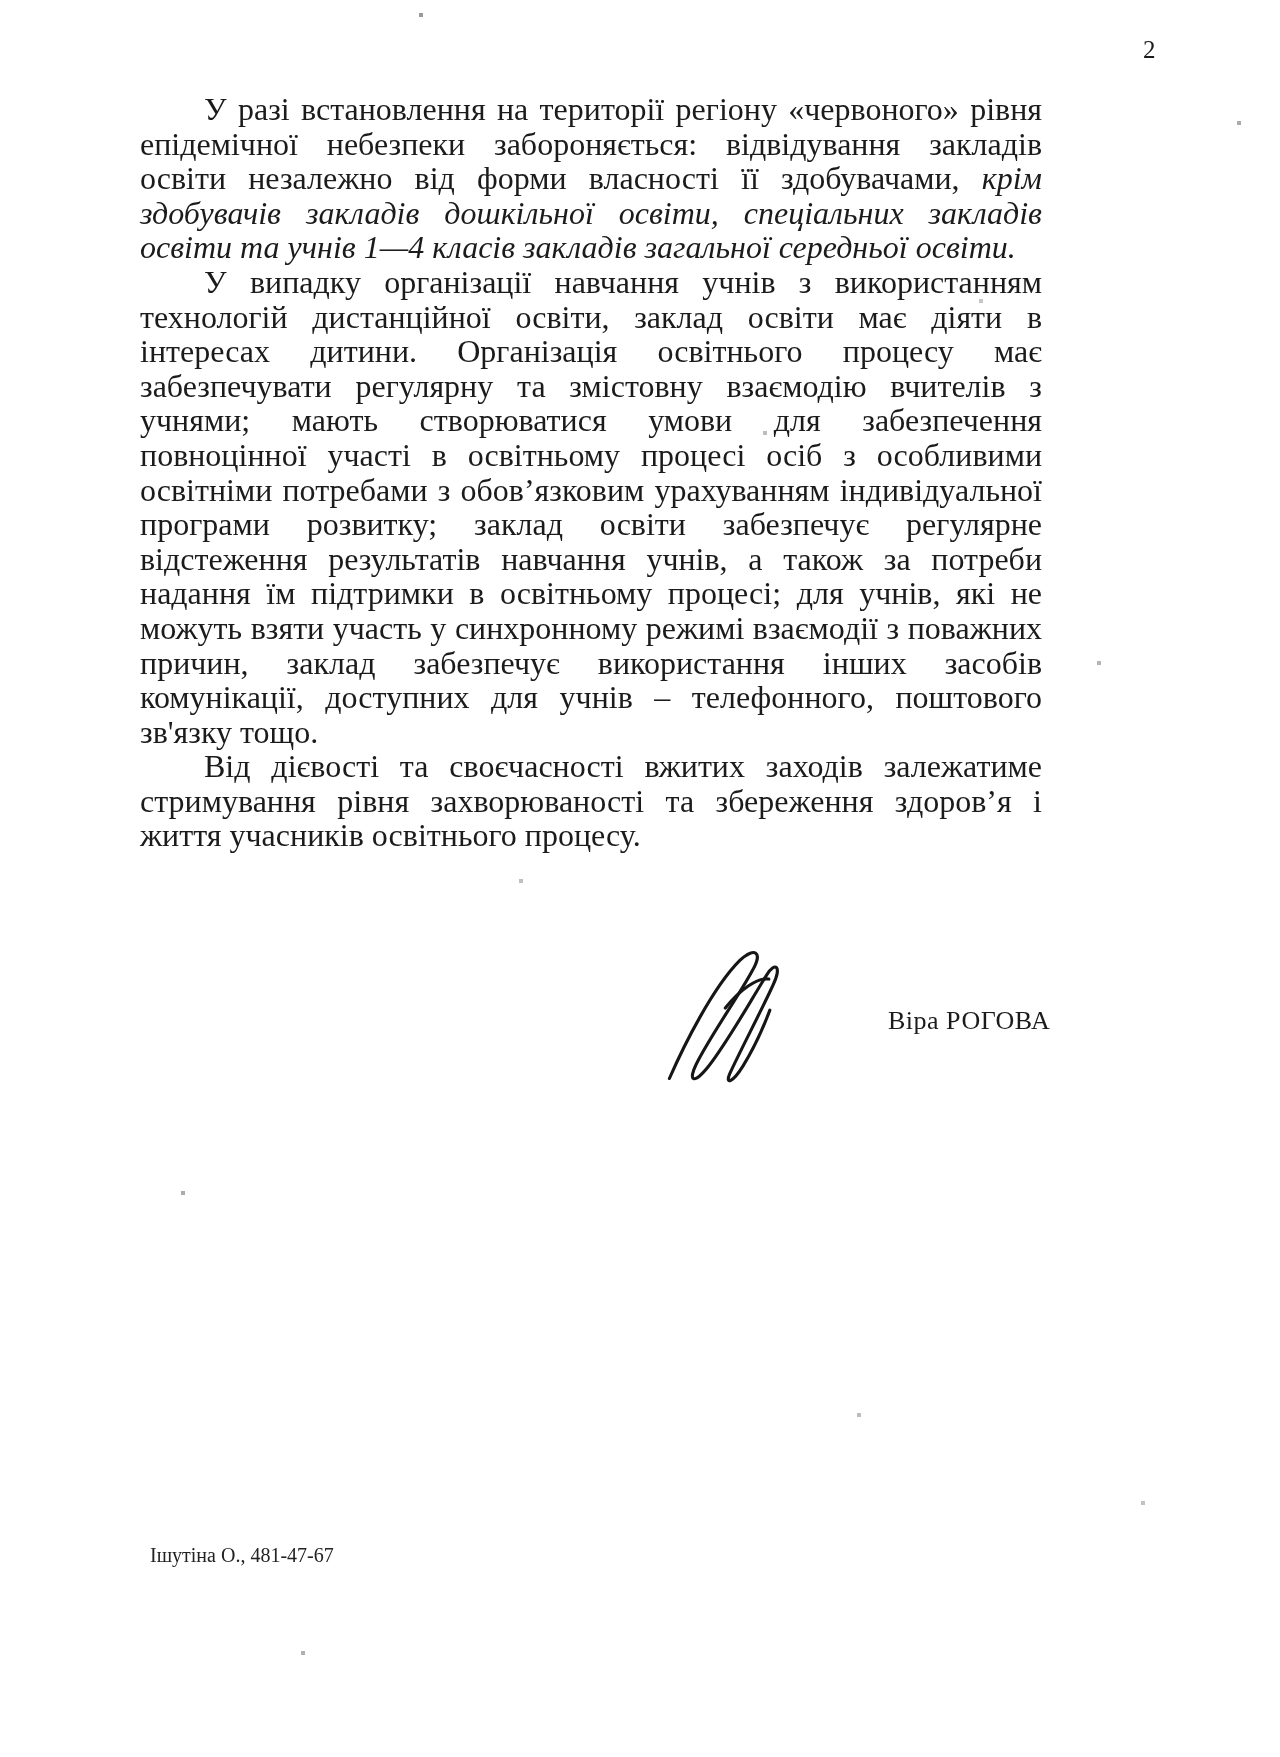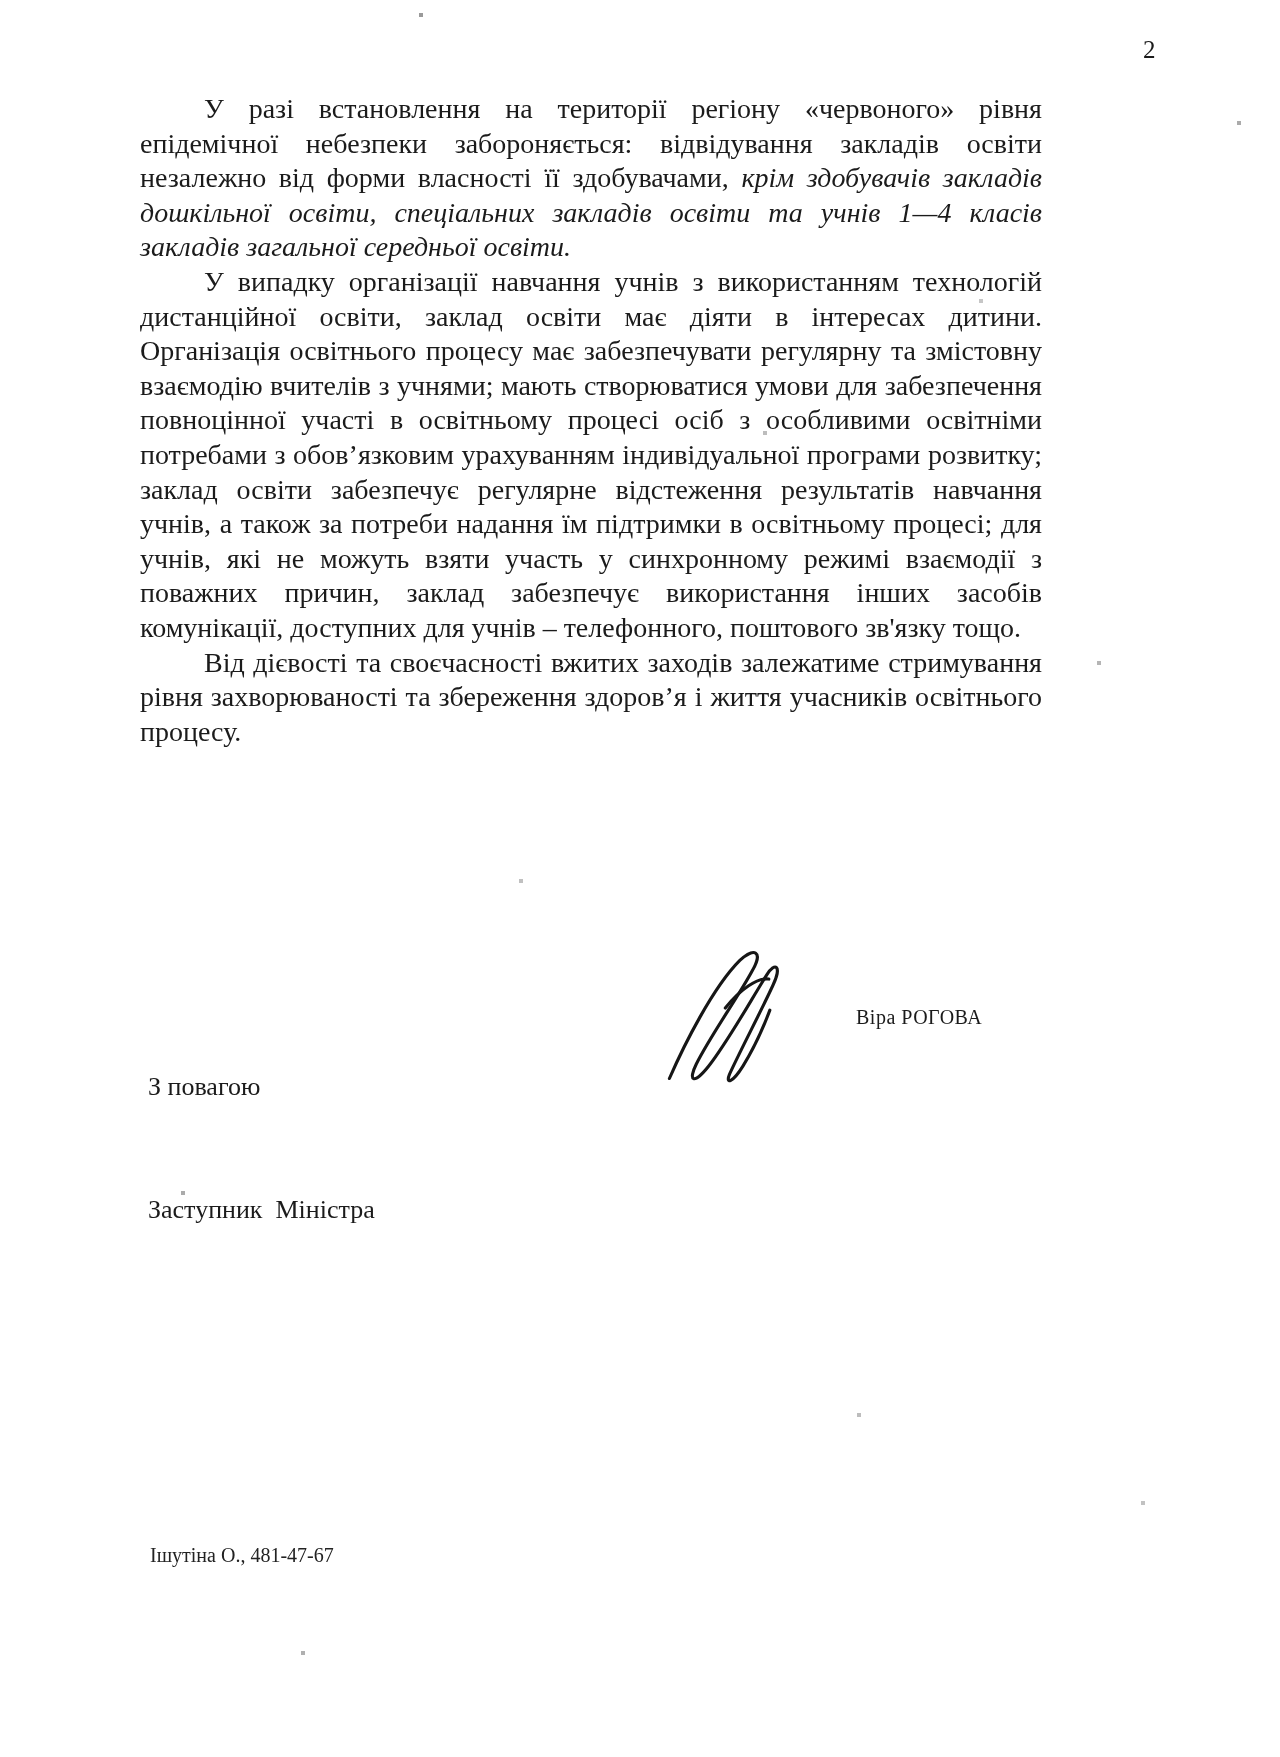--- a/index.html
+++ b/index.html
@@ -20,44 +20,44 @@
     position: absolute;
     left: 1143px;
     top: 36px;
     font-size: 25px;
   }
   .text-block {
     position: absolute;
     left: 140px;
     top: 92px;
     width: 902px;
-    font-size: 28px;
+    font-size: 32px;
     line-height: 34.6px;
     text-align: justify;
   }
   .para {
     margin: 0;
     text-indent: 64px;
   }
   .italic {
     font-style: italic;
   }
   .closing {
     position: absolute;
     left: 148px;
     top: 984px;
     font-size: 26px;
     line-height: 41px;
     white-space: pre-wrap;
   }
   .sign-name {
     position: absolute;
-    left: 856px;
+    left: 888px;
     top: 1006px;
-    font-size: 20px;
+    font-size: 26px;
     letter-spacing: 0.5px;
   }
   .signature-svg {
     position: absolute;
     left: 648px;
     top: 948px;
     width: 165px;
     height: 145px;
   }
   .footer-note {
@@ -95,24 +95,20 @@
   <div class="noise"></div>
 
   <div class="page-number">2</div>
 
   <div class="text-block">
     <p class="para"><span>У разі встановлення на території регіону «червоного» рівня епідемічної небезпеки забороняється: відвідування закладів освіти незалежно від форми власності її здобувачами, </span><span class="italic">крім здобувачів закладів дошкільної освіти, спеціальних закладів освіти та учнів 1—4 класів закладів загальної середньої освіти.</span></p>
     <p class="para">У випадку організації навчання учнів з використанням технологій дистанційної освіти, заклад освіти має діяти в інтересах дитини. Організація освітнього процесу має забезпечувати регулярну та змістовну взаємодію вчителів з учнями; мають створюватися умови для забезпечення повноцінної участі в освітньому процесі осіб з особливими освітніми потребами з обов’язковим урахуванням індивідуальної програми розвитку; заклад освіти забезпечує регулярне відстеження результатів навчання учнів, а також за потреби надання їм підтримки в освітньому процесі; для учнів, які не можуть взяти участь у синхронному режимі взаємодії з поважних причин, заклад забезпечує використання інших засобів комунікації, доступних для учнів – телефонного, поштового зв'язку тощо.</p>
     <p class="para">Від дієвості та своєчасності вжитих заходів залежатиме стримування рівня захворюваності та збереження здоров’я і життя учасників освітнього процесу.</p>
   </div>
 
-  <div class="closing">
-    <div>З повагою</div>
-    <div>Заступник  Міністра</div>
-  </div>
 
   <svg class="signature-svg" viewBox="0 0 150 140" xmlns="http://www.w3.org/2000/svg">
     <g fill="none" stroke="#161616" stroke-width="3" stroke-linecap="round">
       <path d="M16 126 C 30 94, 58 38, 84 12 C 98 -1, 107 3, 96 22 C 82 48, 56 84, 42 112 C 34 128, 39 133, 54 114 C 74 88, 96 48, 110 26 C 118 13, 125 17, 116 36 C 104 62, 84 100, 74 122 C 70 132, 77 130, 87 114 C 97 98, 107 76, 113 60"></path>
       <path d="M70 58 C 84 40, 102 28, 112 30"></path>
     </g>
   </svg>
 
   <div class="sign-name">Віра РОГОВА</div>
 

